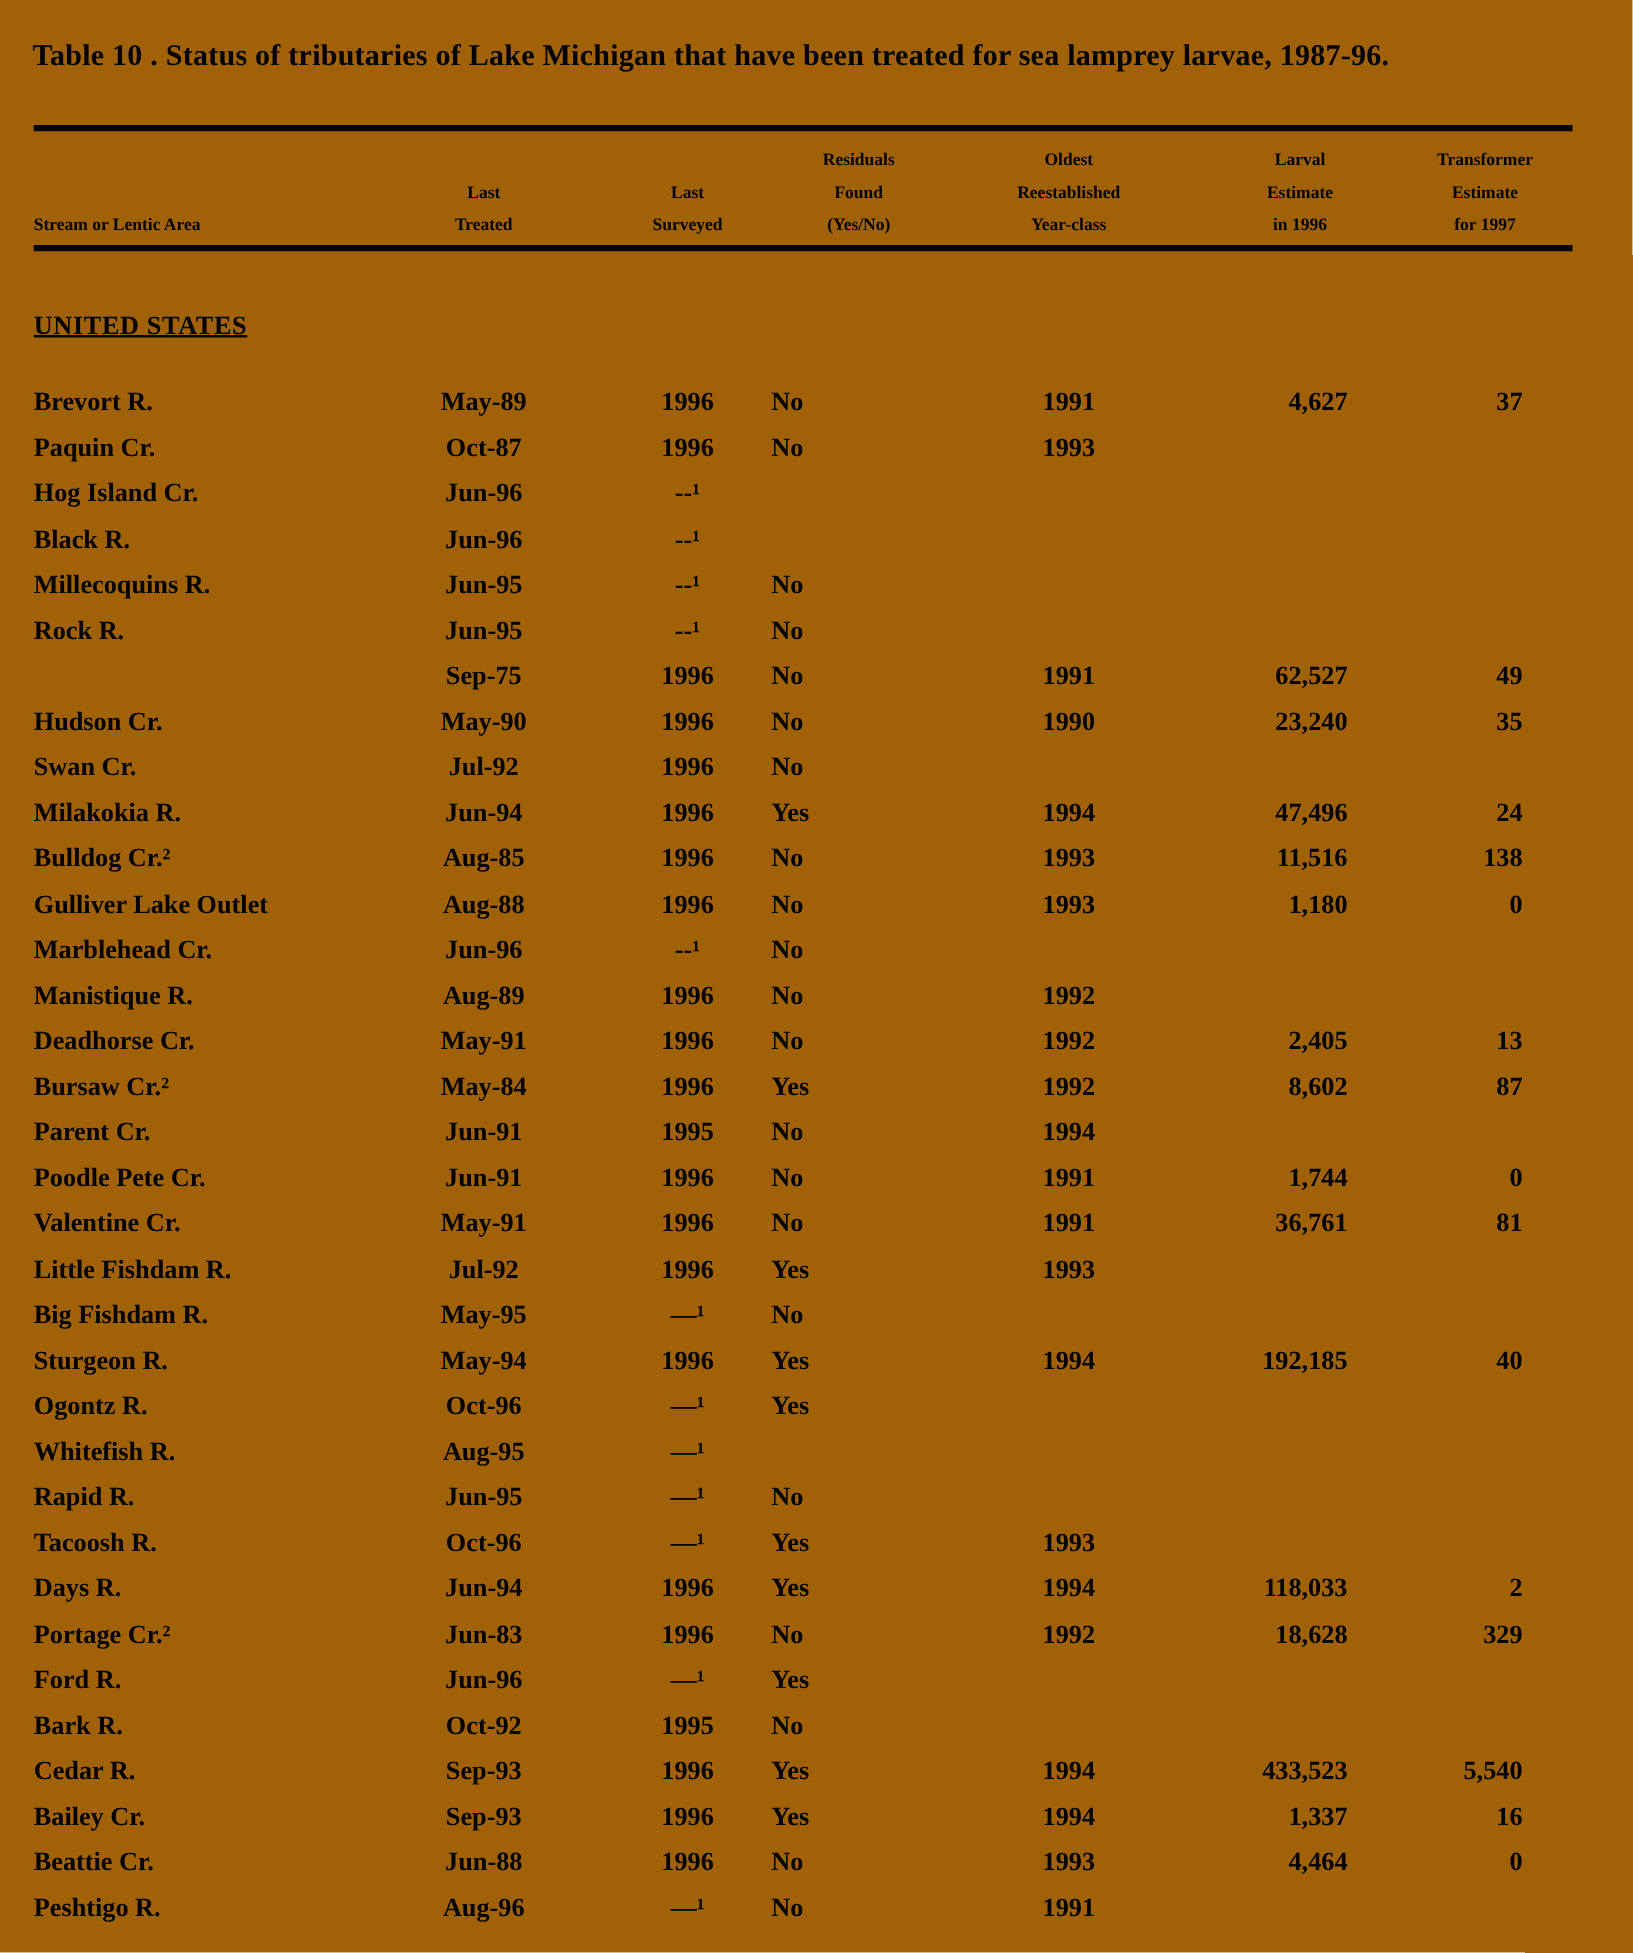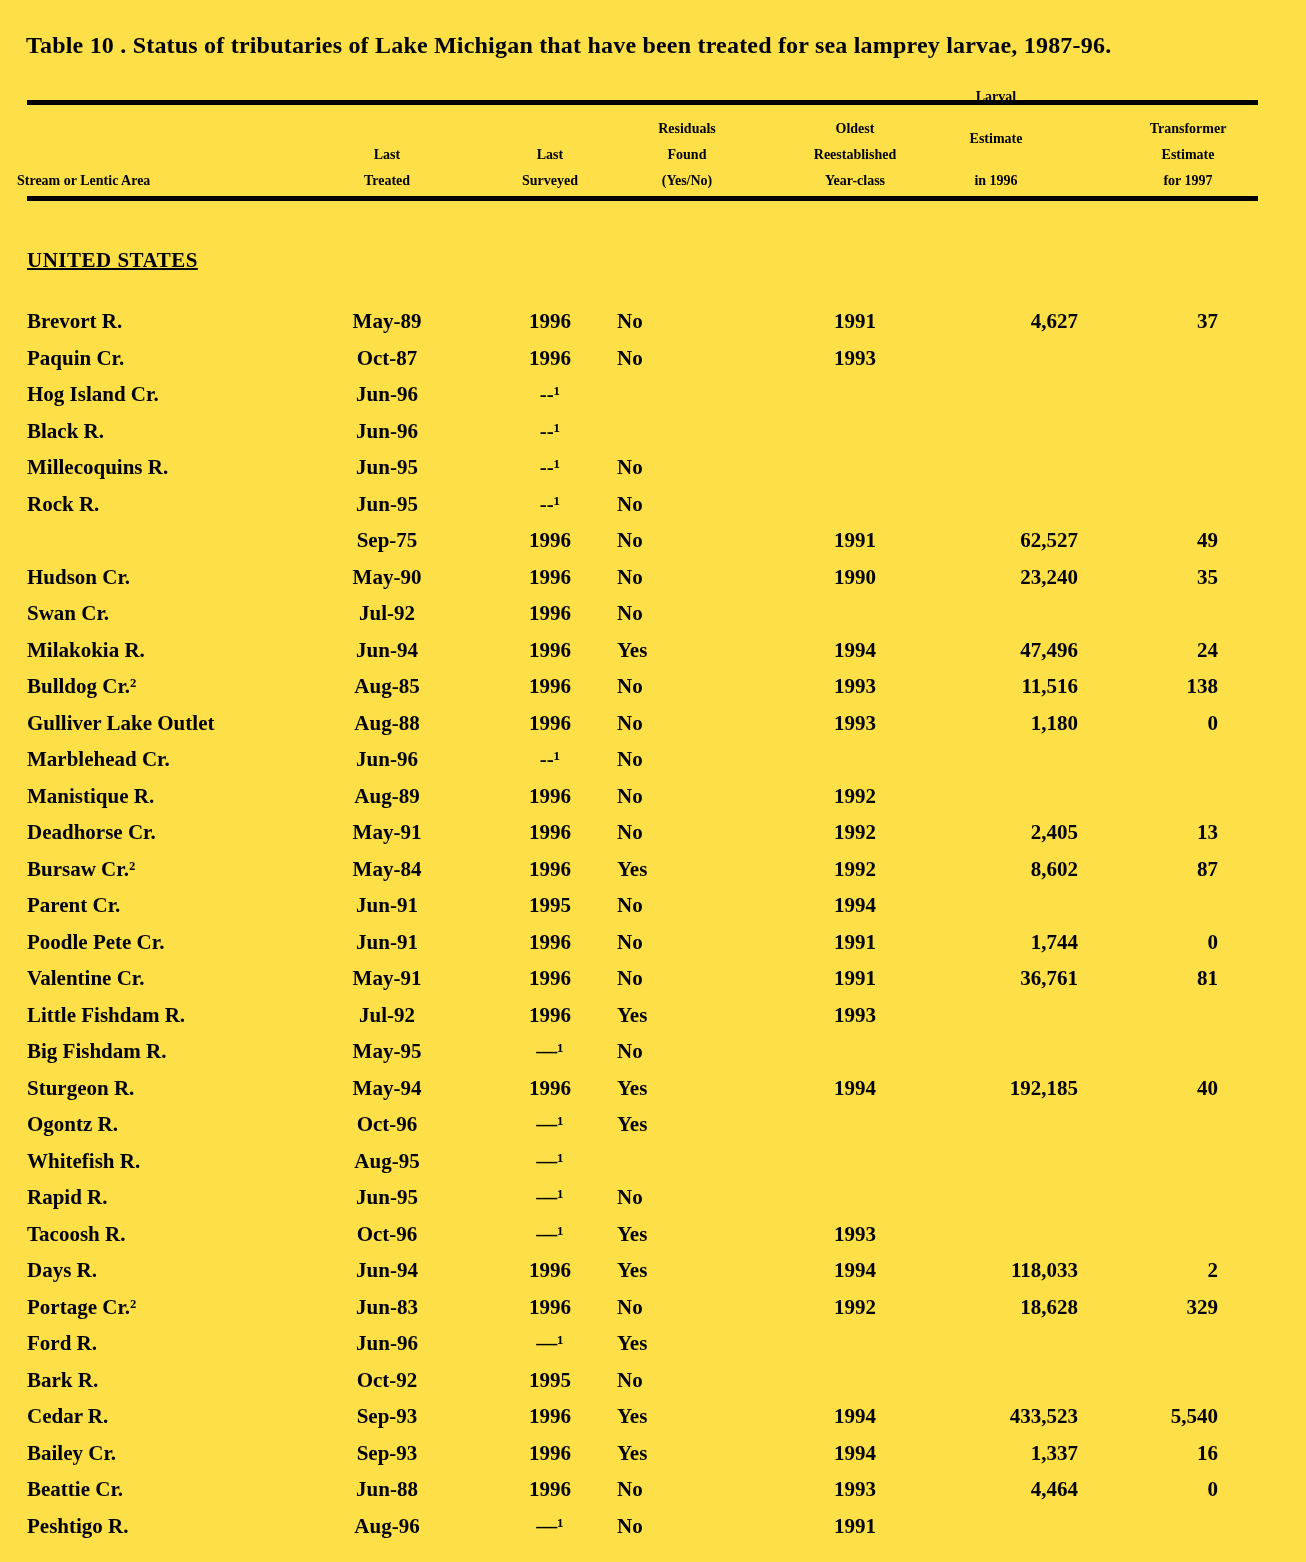--- a/index.html
+++ b/index.html
@@ -1,20 +1,20 @@
 <!DOCTYPE html>
 <html><head>
 <meta charset="utf-8">
 <style>
   html,body{margin:0;padding:0;background:#ffffff;}
   #page{
     position:relative;
     width:1306px;
     height:1562px;
-    background:#fde047;
+    background:#a16207;
     font-family:"Liberation Serif","DejaVu Serif",serif;
     color:#000;
     overflow:hidden;
   }
   
   #page *{ -webkit-font-smoothing:none; }
 
   .doc-title{
     position:absolute;
     left:26px; top:32px;
@@ -40,26 +40,26 @@
     position:absolute;
     bottom:0;
     display:flex;
     flex-direction:column;
     justify-content:flex-end;
     font-size:14px;
     font-weight:bold;
     line-height:26px;
     text-align:center;
   }
-  .hcell.h0{ left:17px;  width:290px; text-align:left;margin-top:32px; }
+  .hcell.h0{ left:27px;  width:290px; text-align:left;margin-top:32px; }
   .hcell.h1{ left:312px; width:150px; }
   .hcell.h2{ left:475px; width:150px; }
   .hcell.h3{ left:617px; width:140px; }
   .hcell.h4{ left:775px; width:160px; }
-  .hcell.h5{ left:916px; width:160px;gap:16px; }
+  .hcell.h5{ left:960px; width:160px; }
   .hcell.h6{ left:1108px;width:160px; }
 
   .section-header{
     position:absolute;
     left:27px; top:248px;
     font-size:21px;
     font-weight:bold;
     text-decoration:underline;
     text-decoration-thickness:2px;
     letter-spacing:0.5px;

